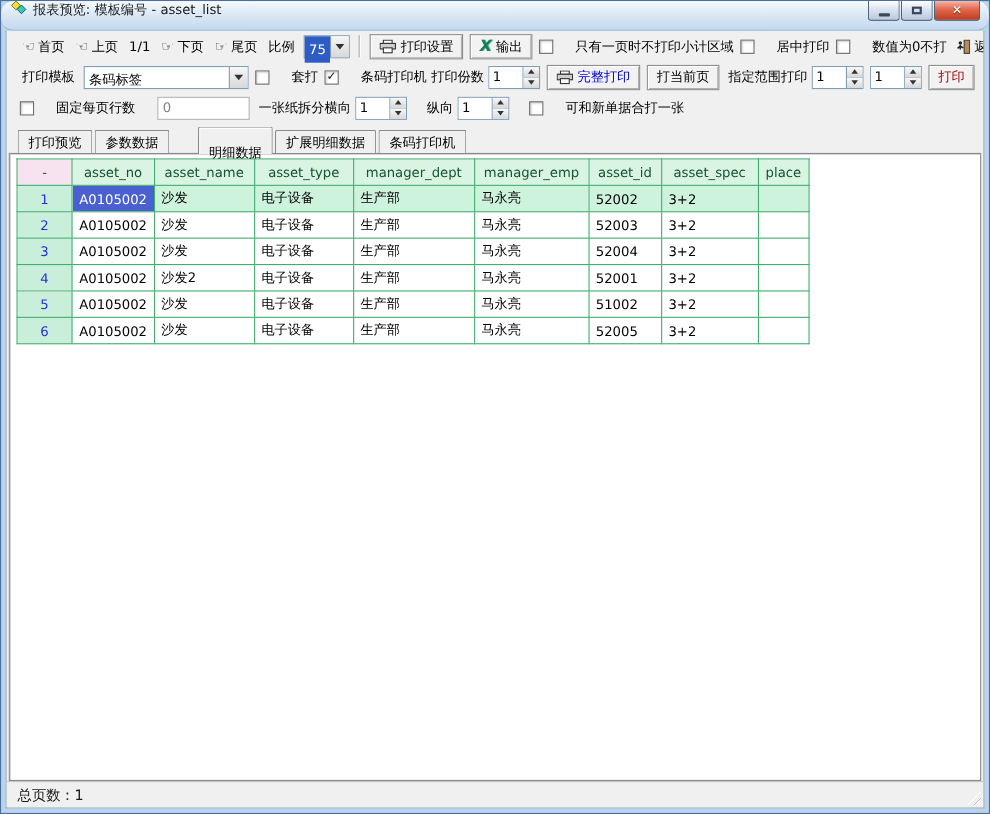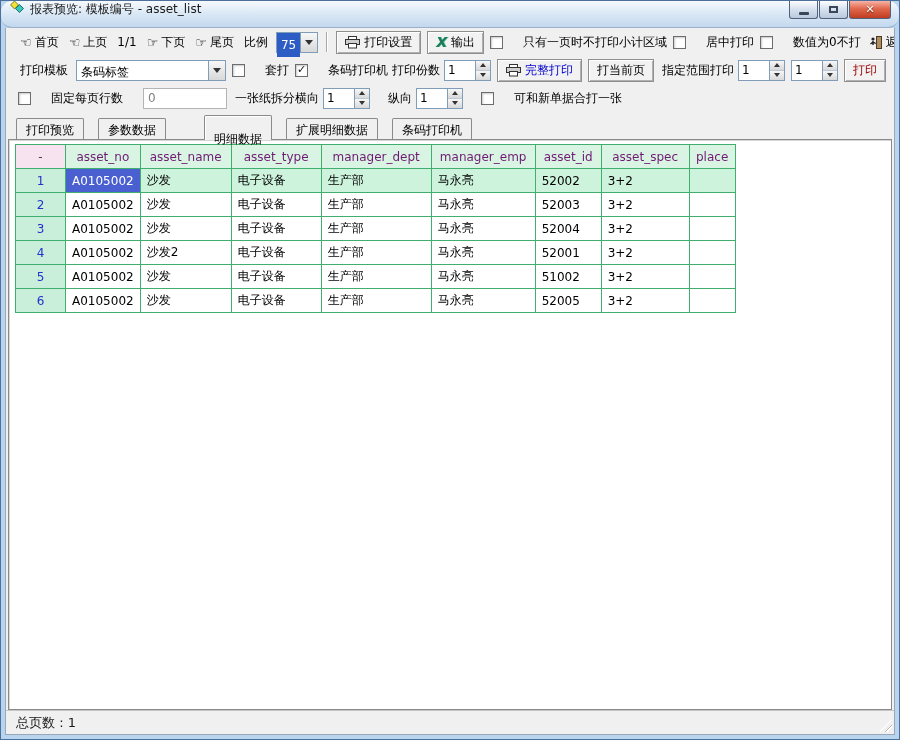--- a/index.html
+++ b/index.html
@@ -55,38 +55,38 @@
     width:13px; height:13px; background:#fff; border:1px solid #6d6d6d; flex:none;
     box-shadow:inset 1px 1px 2px #c9c9c9; display:flex; align-items:center; justify-content:center;
     font-size:11px; font-weight:bold; color:#111;
   }
   .checkbox.on::after{ content:"✓"; margin-top:-2px; }
   .txtinput{ height:21px; width:84px; border:1px solid #b4b4b4; background:#fff; color:#808080; font-size:12px; padding:0 4px; font-family:inherit; }
   .back{ margin-left:auto; display:inline-flex; align-items:center; gap:4px; }
   .accel{ text-decoration:underline; }
   .excel-x{ color:#177e57; font-weight:bold; font-style:italic; font-size:14px; line-height:1; text-shadow:1px 0 0 #5fb798; }
   
-  .tabstrip{ height:27px; display:flex; align-items:flex-end; padding:0 0 0 10px; flex:none; position:relative; z-index:2;gap:12px; }
+  .tabstrip{ height:27px; display:flex; align-items:flex-end; padding:0 0 0 10px; flex:none; position:relative; z-index:2; }
   .tab{
     font-size:12px; padding:3px 9px 3px 9px; height:21px; margin-right:2px;
     border:1px solid #8a8a8a; border-bottom:none; border-radius:2px 2px 0 0; background:#f0f0f0; white-space:nowrap;
   }
   .tab.active{ height:25px; padding-top:15px; margin-bottom:-1px; z-index:3; position:relative;
     box-shadow:inset 1px 1px 0 #fff;margin-left:24px; }
   
   .page{
     flex:1; background:#fff; margin:0 2px; border:1px solid #8a8a8a;
     box-shadow:inset 1px 1px 0 #d6d6d6; padding:4px 0 0 6px; overflow:hidden; position:relative; z-index:1;
   }
   table.grid{ border-collapse:collapse; table-layout:fixed; }
   .grid th, .grid td{
     border:1px solid #3fae6e; height:24px; font-size:12px; font-weight:normal;
     padding:0 6px; overflow:hidden; white-space:nowrap; text-align:left;
   }
-  .grid th{ background:#d9f4e2; color:#701a75; text-align:center; }
+  .grid th{ background:#d9f4e2; color:#14532d; text-align:center; }
   .grid th.corner{ background:#f6e3ef; color:#444; }
   .grid td{ background:#fff; color:#000; }
   .grid td.rownum{ background:#c9eeda; color:#2233cc; text-align:center; }
   .grid tr.selected td{ background:#cdf3dc; }
   .grid tr.selected td.rownum{ background:#c9eeda; }
   .grid tr.selected td.focused{ background:#4a5fd0; color:#fff; }
   
   .statusbar{
     height:24px; flex:none; display:flex; align-items:center; padding:0 10px;
     font-size:13px; color:#1a1a1a; background:#f0f0f0; border-top:1px solid #c6c6c6; position:relative;

